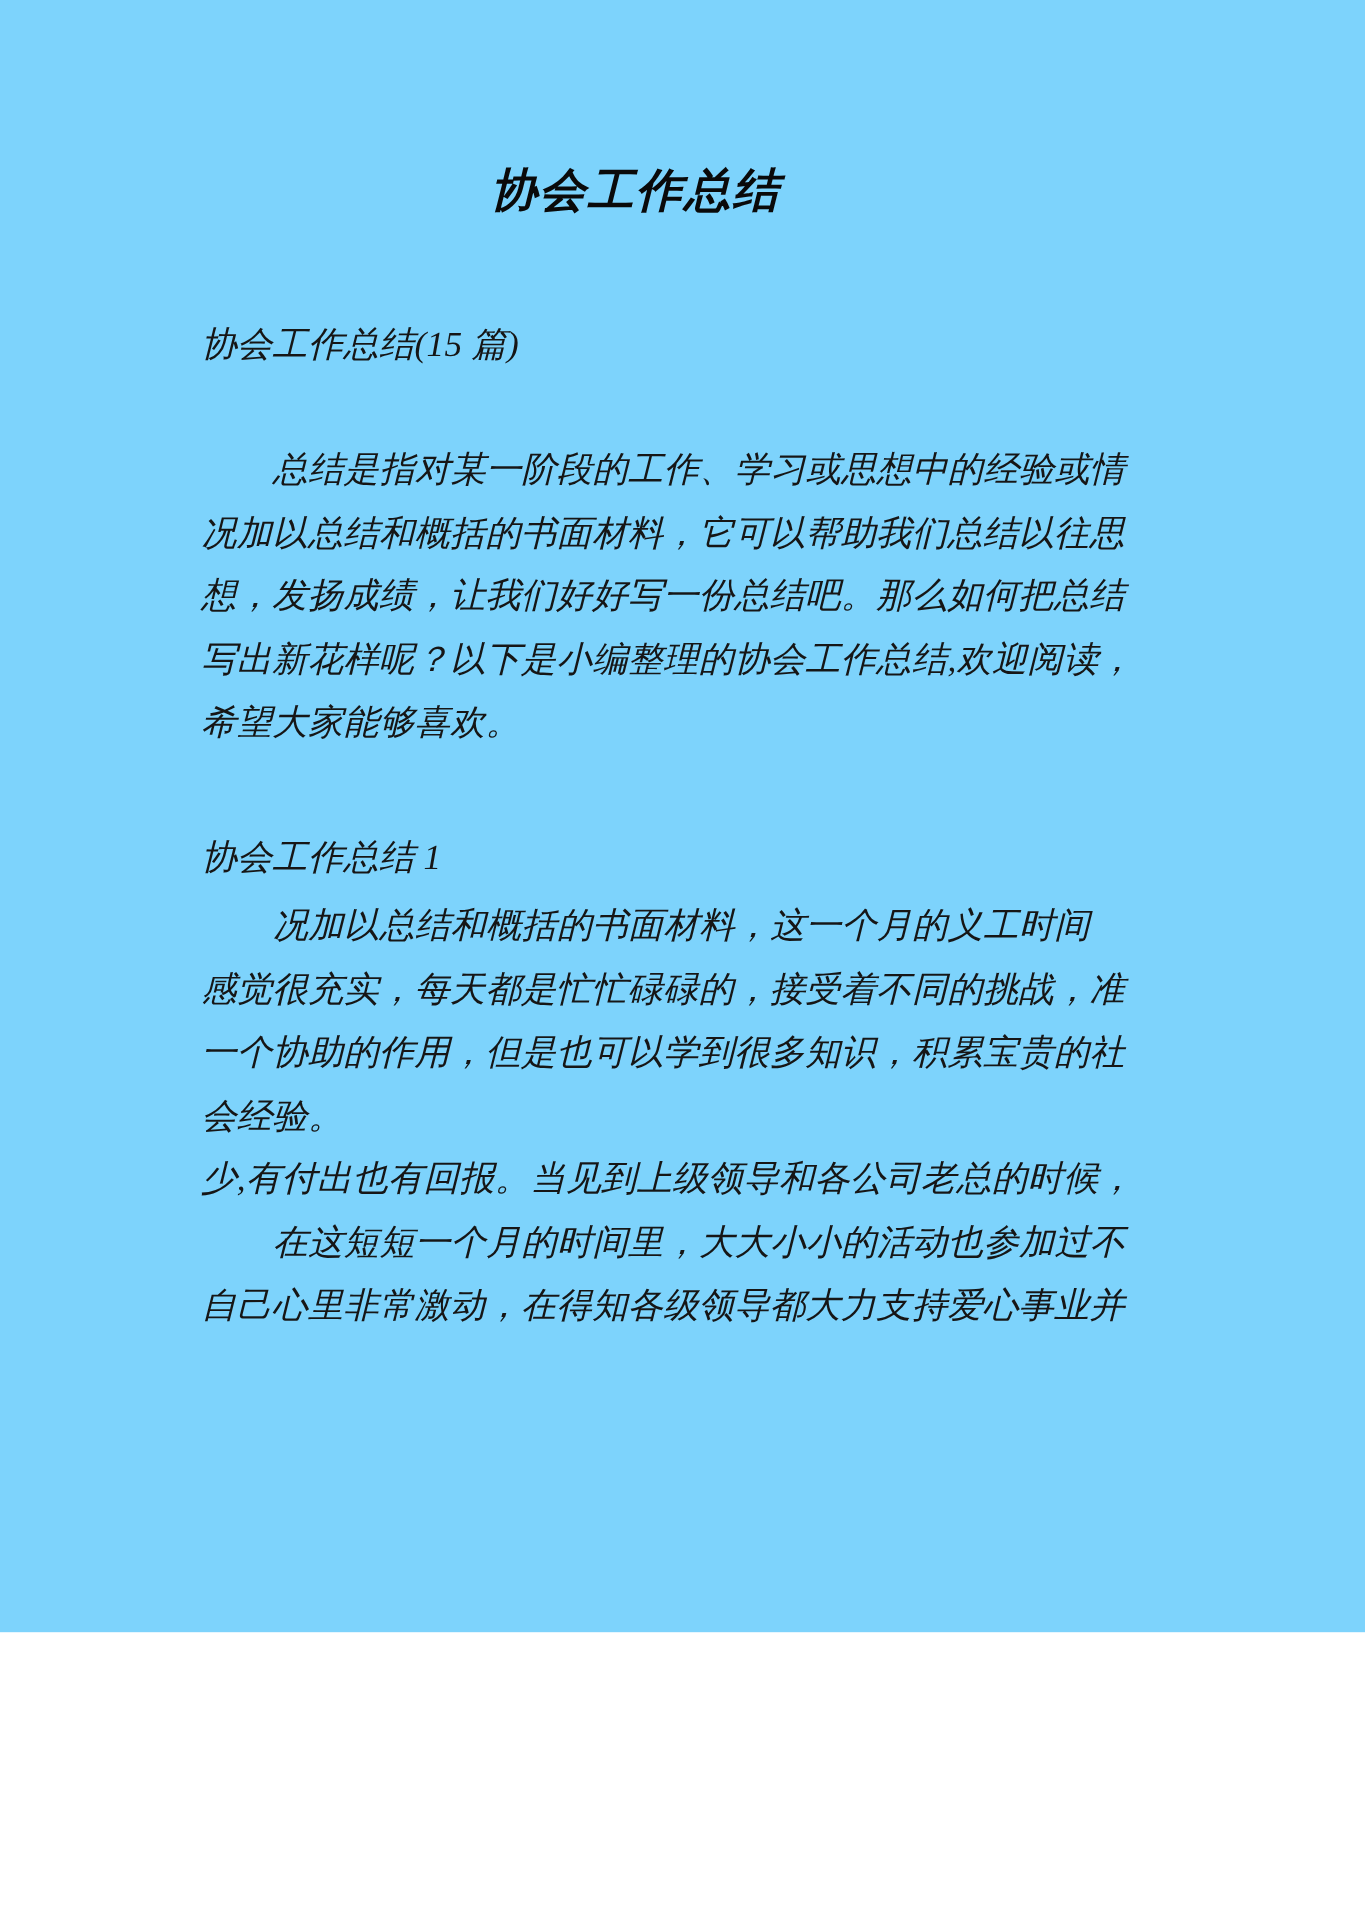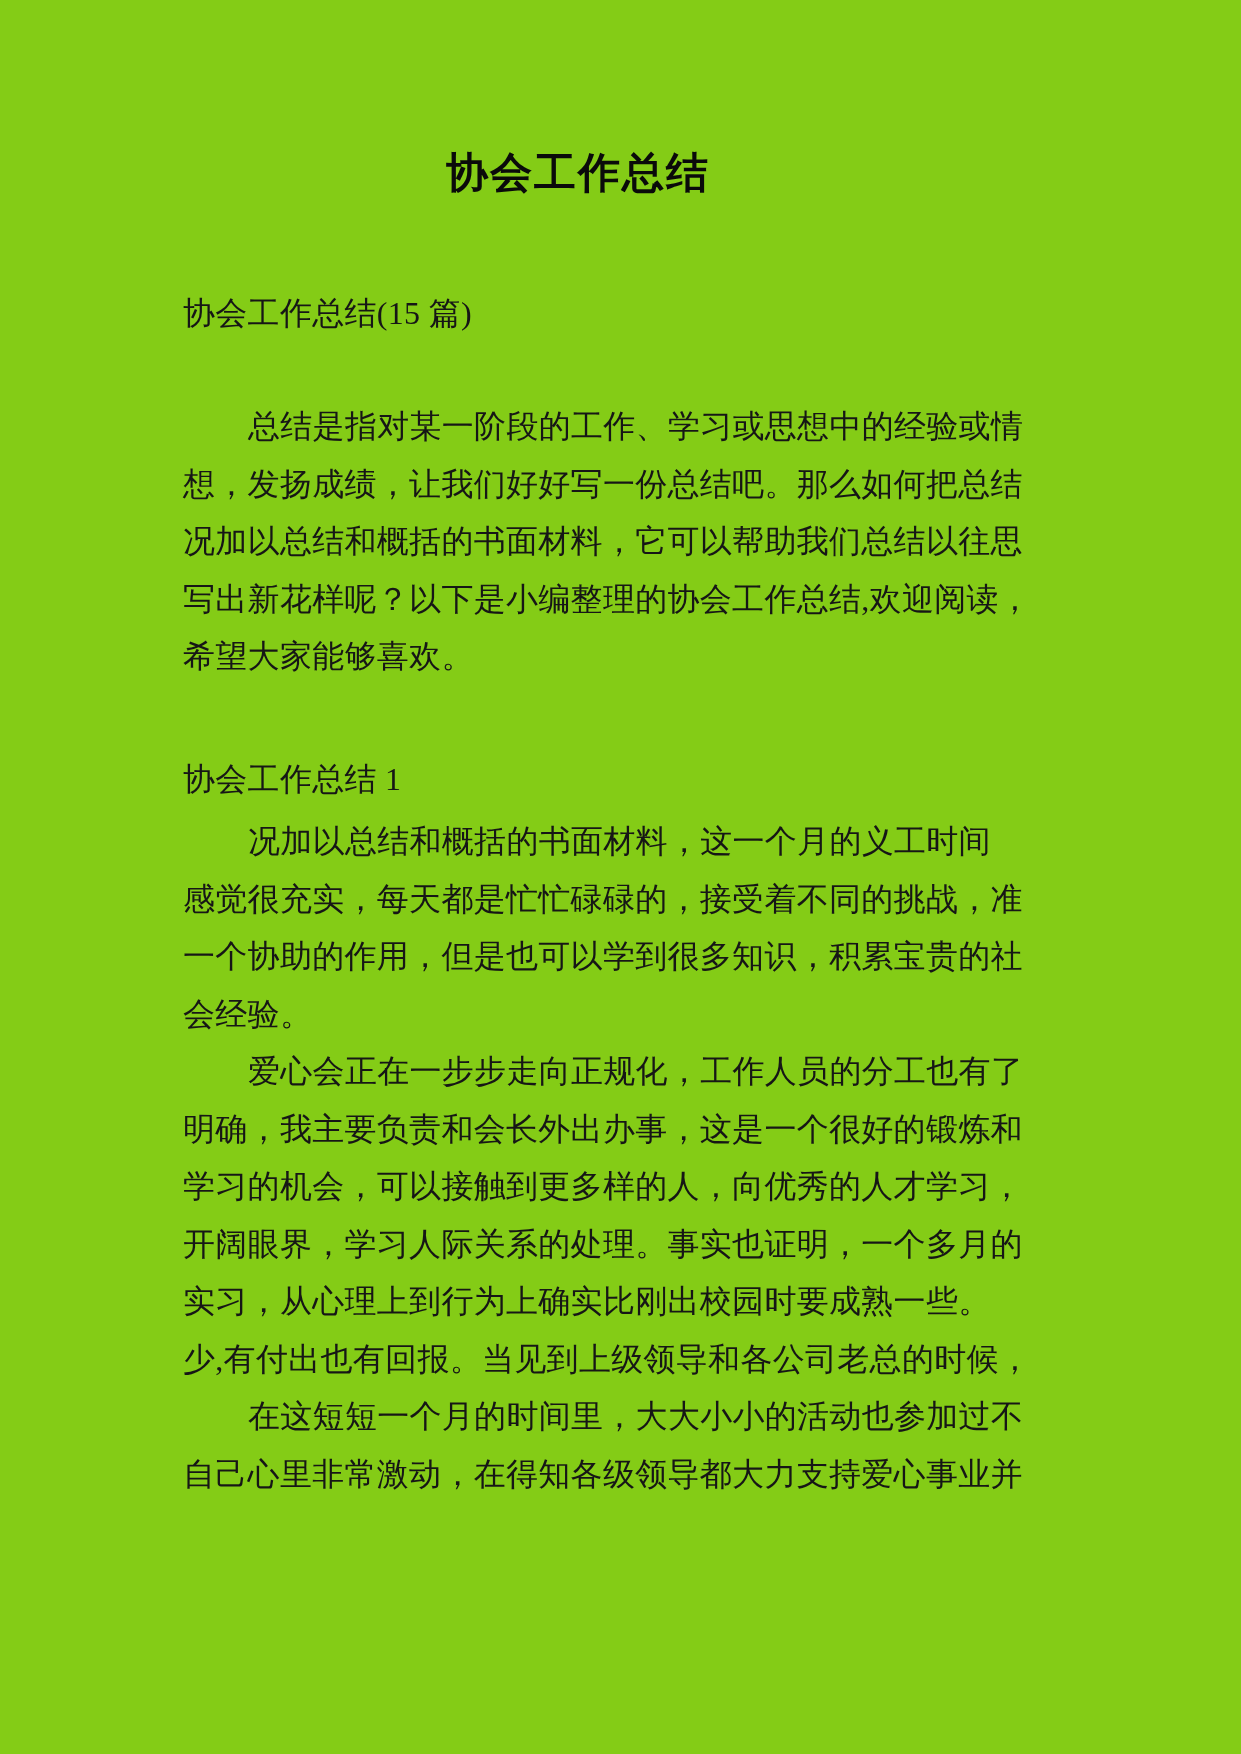--- a/index.html
+++ b/index.html
@@ -1,25 +1,26 @@
 <!DOCTYPE html>
 <html><head>
 <meta charset="utf-8">
 <style>
   html, body { margin: 0; padding: 0; }
   body { background: #ffffff; }
 
   .page {
     position: relative;
     width: 1241px;
-    height: 1754px;
-    background: #84cc16;
+    height: 1484px;
+    background: #7dd3fc;
     overflow: hidden;
     color: #161616;
     font-family: "Liberation Serif", "DejaVu Serif", serif;
+    font-style: italic;
   }
 
   .title {
     margin: 143px 0 0 183px;
     width: 790px;
     height: 60px;
     line-height: 60px;
     text-align: center;
     font-size: 42px;
     font-weight: 700;
@@ -63,42 +64,35 @@
 <body>
 
 <div class="page">
 
   <div class="title">协会工作总结</div>
 
   <div class="subtitle">协会工作总结(15 篇)</div>
 
   <div class="para p-intro">
     <div class="line indent">总结是指对某一阶段的工作、学习或思想中的经验或情</div>
+    <div class="line">况加以总结和概括的书面材料，它可以帮助我们总结以往思</div>
     <div class="line">想，发扬成绩，让我们好好写一份总结吧。那么如何把总结</div>
-    <div class="line">况加以总结和概括的书面材料，它可以帮助我们总结以往思</div>
     <div class="line">写出新花样呢？以下是小编整理的协会工作总结,欢迎阅读，</div>
     <div class="line">希望大家能够喜欢。</div>
   </div>
 
   <div class="heading">协会工作总结 1</div>
 
   <div class="para p-first">
     <div class="line indent">况加以总结和概括的书面材料，这一个月的义工时间</div>
     <div class="line">感觉很充实，每天都是忙忙碌碌的，接受着不同的挑战，准</div>
     <div class="line">一个协助的作用，但是也可以学到很多知识，积累宝贵的社</div>
     <div class="line">会经验。</div>
   </div>
 
-  <div class="para">
-    <div class="line indent">爱心会正在一步步走向正规化，工作人员的分工也有了</div>
-    <div class="line">明确，我主要负责和会长外出办事，这是一个很好的锻炼和</div>
-    <div class="line">学习的机会，可以接触到更多样的人，向优秀的人才学习，</div>
-    <div class="line">开阔眼界，学习人际关系的处理。事实也证明，一个多月的</div>
-    <div class="line">实习，从心理上到行为上确实比刚出校园时要成熟一些。</div>
-  </div>
 
   <div class="para">
     <div class="line">少,有付出也有回报。当见到上级领导和各公司老总的时候，</div>
     <div class="line indent">在这短短一个月的时间里，大大小小的活动也参加过不</div>
     <div class="line">自己心里非常激动，在得知各级领导都大力支持爱心事业并</div>
   </div>
 
 </div>
 
 </body></html>

